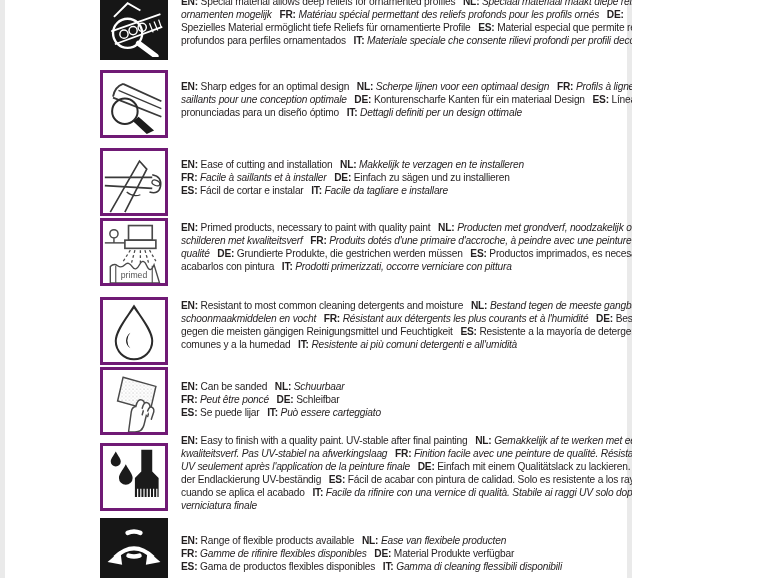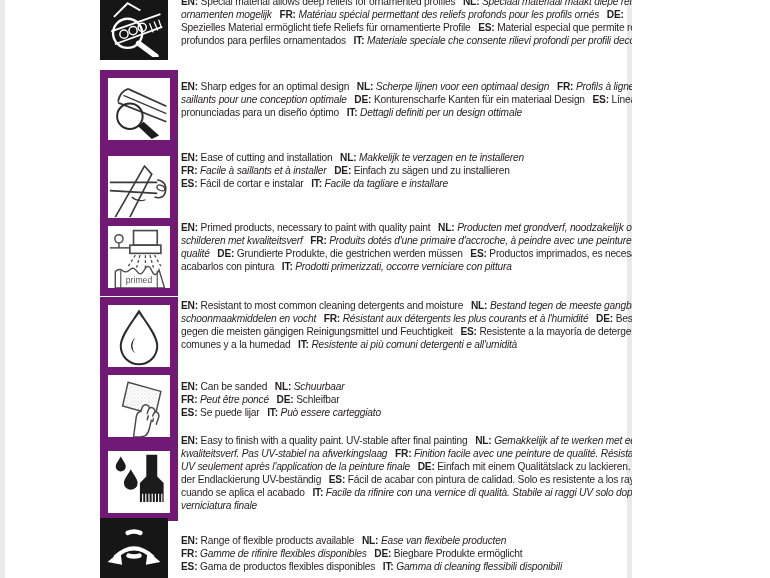--- a/index.html
+++ b/index.html
@@ -5,21 +5,21 @@
   html,body{margin:0;padding:0;background:#fff;}
   .page{
     position:relative;width:632px;height:578px;overflow:hidden;background:#ffffff;
     font-family:"Liberation Sans",sans-serif;color:#231f20;
   }
   .edge{position:absolute;top:0;width:5px;height:578px;background:#eaeaea;}
   .edge.left{left:0;} .edge.right{right:0;}
   .feat{position:absolute;left:0;width:770px;height:0;}
   .ibox{
     position:absolute;left:100px;width:62px;height:62px;background:#fff;
-    border:8px solid #701a75;
+    border:3px solid #701a75;
   }
   .ibox.black{background:#161616;border:3px solid #161616;}
   .ibox svg{display:block;width:62px;height:62px;}
   .text{
     position:absolute;left:181px;width:487px;
     font-size:10.2px;line-height:13px;letter-spacing:-0.2px;text-align:left;
   }
   .lbl{font-weight:bold;margin-left:5px;}
   .lbl.first{margin-left:0;}
   .txt{font-weight:normal;}
@@ -93,21 +93,21 @@
     <div class="ibox" style="top:148px">
       <svg viewBox="0 0 68 68">
         <path d="M8,67 L40,11 L48,20 L24,67" stroke="#3a3a3a" stroke-width="1.8" fill="none"></path>
         <path d="M2,29 L54,29" stroke="#3a3a3a" stroke-width="1.8" fill="none"></path>
         <path d="M2,38 L54,41" stroke="#3a3a3a" stroke-width="1.8" fill="none"></path>
         <path d="M54,26 q11,2 9,13 q-2,9 -12,6" stroke="#3a3a3a" stroke-width="1.8" fill="none"></path>
         <ellipse cx="58" cy="35" rx="4.5" ry="2.8" transform="rotate(25 58 35)" stroke="#3a3a3a" stroke-width="1.4" fill="none"></ellipse>
         <path d="M26,45 q7,6 15,3" stroke="#3a3a3a" stroke-width="1.4" fill="none"></path>
       </svg>
     </div>
-    <div class="text" style="top:151px">
+    <div class="text" style="top:158px">
       <span class="lbl first">EN:</span>
       <span class="txt">Ease of cutting and installation</span>
       <span class="lbl">NL:</span>
       <span class="txt i">Makkelijk te verzagen en te installeren</span>
       <br>
       <span class="lbl first">FR:</span>
       <span class="txt i">Facile à saillants et à installer</span>
       <span class="lbl">DE:</span>
       <span class="txt">Einfach zu sägen und zu installieren</span>
       <br>
@@ -252,21 +252,21 @@
     </div>
     <div class="text" style="top:534px">
       <span class="lbl first">EN:</span>
       <span class="txt">Range of flexible products available</span>
       <span class="lbl">NL:</span>
       <span class="txt i">Ease van flexibele producten</span>
       <br>
       <span class="lbl first">FR:</span>
       <span class="txt i">Gamme de rifinire flexibles disponibles</span>
       <span class="lbl">DE:</span>
-      <span class="txt">Biegbare Produkte ermöglicht</span>
+      <span class="txt">Material Produkte verfügbar</span>
       <br>
       <span class="lbl first">ES:</span>
       <span class="txt">Gama de productos flexibles disponibles</span>
       <span class="lbl">IT:</span>
       <span class="txt i">Gamma di cleaning flessibili disponibili</span>
     </div>
   </div>
 </div>
 
 </body></html>

